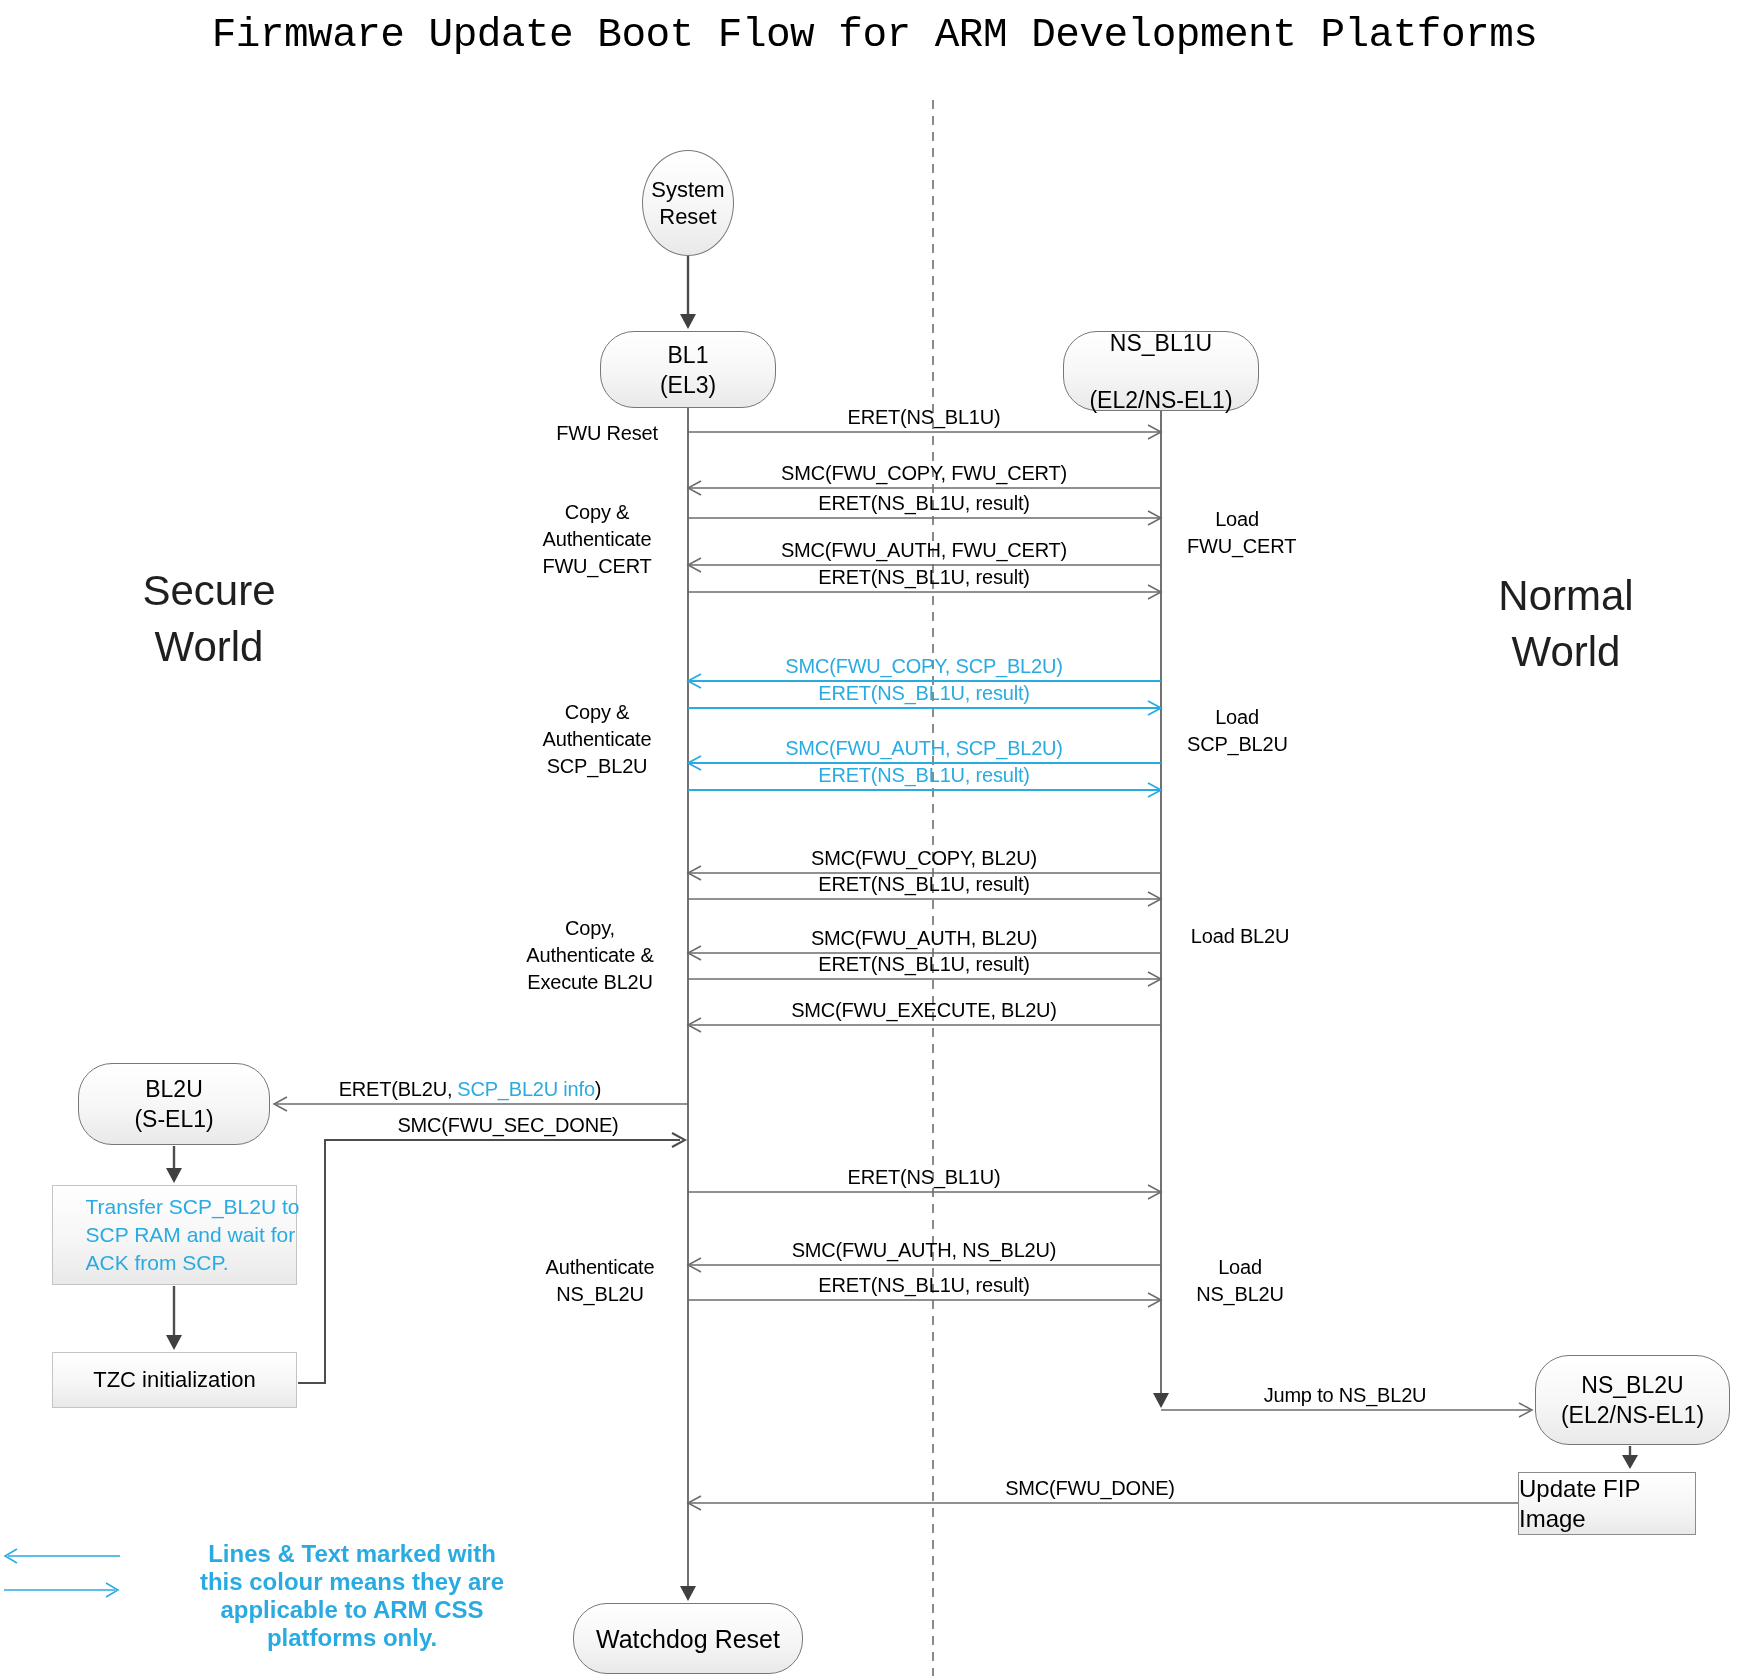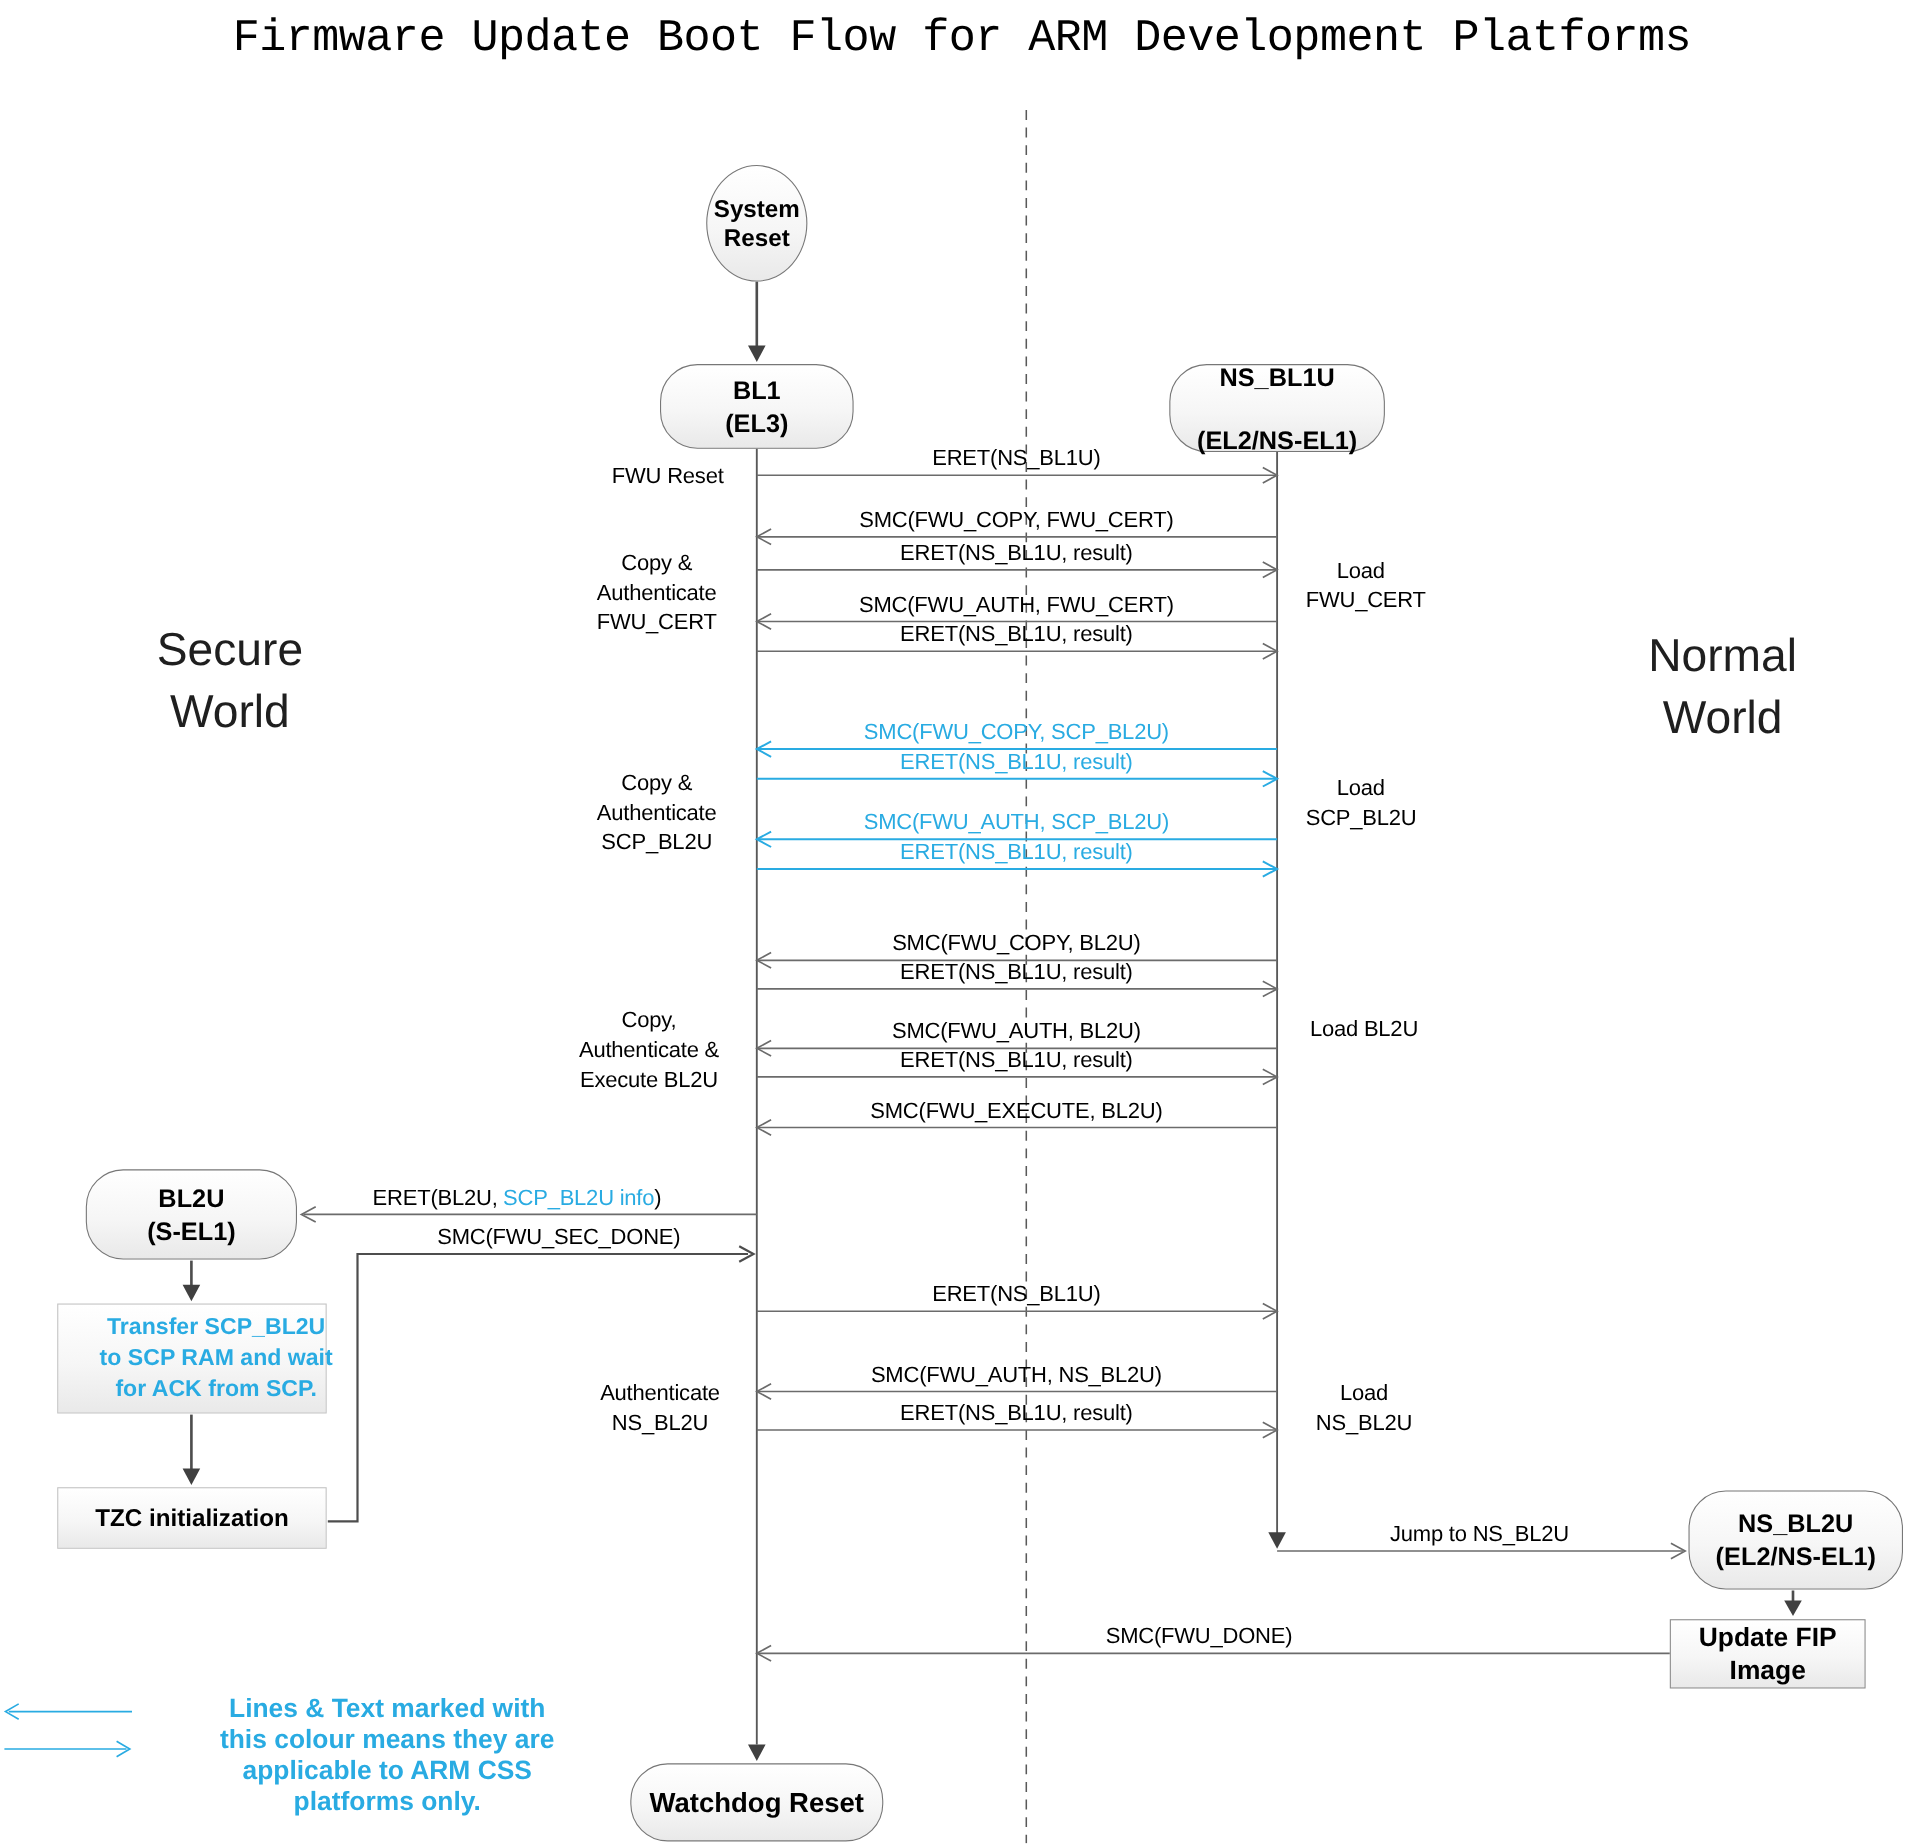--- a/index.html
+++ b/index.html
@@ -14,22 +14,22 @@
   }
   .world{
     position:absolute;font-size:42px;line-height:56px;color:#1f1f1f;
     text-align:center;transform:translateX(-50%);white-space:pre-line;width:190px;
   }
   
   .node{
     position:absolute;box-sizing:border-box;
     background:linear-gradient(180deg,#ffffff 0%,#f6f6f6 55%,#e9e9e9 100%);
     border:1.6px solid #777;display:flex;flex-direction:column;
-    align-items:center;justify-content:center;text-align:center;
-    font-size:23px;line-height:30px;color:#000;font-weight:bold;
+    align-items:center;justify-content:center;text-align:left;
+    font-size:23px;line-height:30px;color:#000;
   }
   .round{border-radius:34px;}
   .ellipse{border-radius:50%;font-size:22px;line-height:27px;}
   .rect{border-radius:0;}
   .rect.light{border-color:#c4c4c4;}
   
   .msg{
     position:absolute;transform:translateX(-50%);white-space:nowrap;
     font-size:20px;line-height:24px;letter-spacing:-0.2px;color:#000;
     background:transparent;

